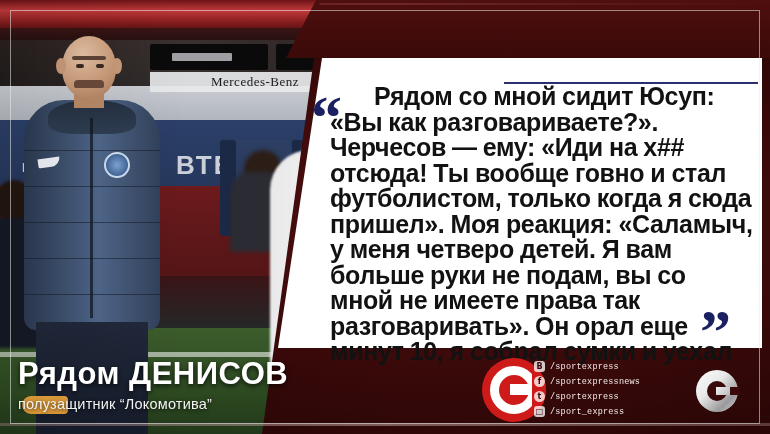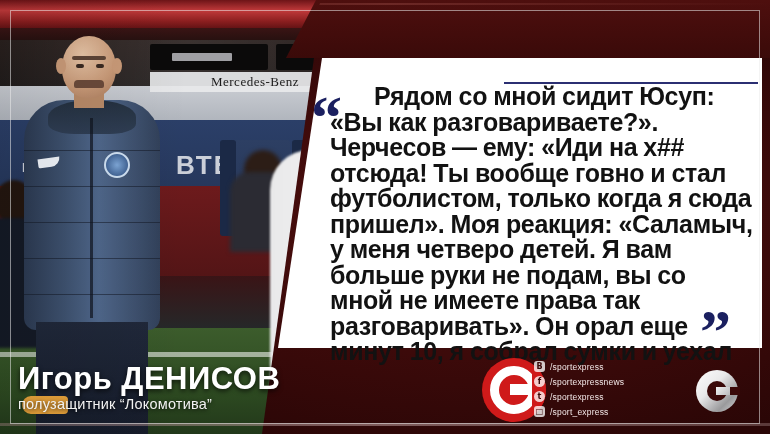--- a/index.html
+++ b/index.html
@@ -153,21 +153,21 @@
     position:absolute;right:12px;top:82px;width:254px;height:2px;background:#2b2f72;
   }
 
   
   .name-block{position:absolute;left:18px;bottom:22px;}
   .person-name{
     color:#ffffff;font-size:31px;font-weight:bold;letter-spacing:.5px;
     text-shadow:0 2px 5px rgba(0,0,0,.75);line-height:1.05;
   }
   .person-role{
-    color:#f2f2f2;font-size:14.5px;letter-spacing:.2px;
+    color:#f2f2f2;font-size:14.5px;margin-top:5px;letter-spacing:.2px;
     text-shadow:0 1px 4px rgba(0,0,0,.8);
   }
 
   
   .se-logo{
     position:absolute;left:482px;top:358px;width:64px;height:64px;border-radius:50%;
     background:#cf1a1a;overflow:hidden;
   }
   .se-logo .ring{
     position:absolute;left:8px;top:8px;width:48px;height:48px;border-radius:50%;
@@ -182,21 +182,21 @@
   .socials{position:absolute;left:534px;top:360px;}
   .social-row{display:flex;align-items:center;height:13px;margin-bottom:2px;}
   .soc-ic{
     width:11px;height:11px;border-radius:3px;background:rgba(255,255,255,.78);
     margin-right:5px;position:relative;flex:0 0 auto;
     display:flex;align-items:center;justify-content:center;
     font-size:8px;line-height:1;color:#3a0808;font-weight:bold;
     font-family:"DejaVu Sans",sans-serif;
   }
   .soc-ic.circ{border-radius:50%;}
-  .soc-tx{color:#f4e9e9;font-size:8.5px;letter-spacing:.2px;}
+  .soc-tx{color:#f4e9e9;font-size:8.5px;letter-spacing:.2px;font-family:Liberation Mono, monospace;}
 
   .mark-right{
     position:absolute;right:32px;bottom:22px;width:42px;height:42px;border-radius:50%;
     background:linear-gradient(135deg,#fdfdfd 0%,#e9e9ea 40%,#9a9a9c 75%,#d8d8da 100%);
   }
   .mark-right .hole{
     position:absolute;left:11px;top:11px;width:20px;height:20px;border-radius:50%;
     background:#3a0909;
   }
   .mark-right .gap{
@@ -297,21 +297,21 @@
 
   <div class="qmark-open">“</div>
   <div class="quote-body">
     <div class="quote-text">Рядом со мной сидит Юсуп: «Вы как разговариваете?». Черчесов — ему: «Иди на х## отсюда! Ты вообще говно и стал футболистом, только когда я сюда пришел». Моя реакция: «Саламыч, у меня четверо детей. Я вам больше руки не подам, вы со мной не имеете права так разговаривать». Он орал еще минут 10, я собрал сумки и уехал</div>
   </div>
   <div class="qmark-close">”</div>
 
   <div class="topic-rule"></div>
 
   <div class="name-block">
-    <div class="person-name">Игорь ДЕНИСОВ</div>
+    <div class="person-name">Рядом ДЕНИСОВ</div>
     <div class="person-role">полузащитник “Локомотива”</div>
   </div>
 
   <div class="se-logo">
     <div class="ring"></div>
     <div class="bar"></div>
     <div class="notch"></div>
   </div>
 
   <div class="socials">

